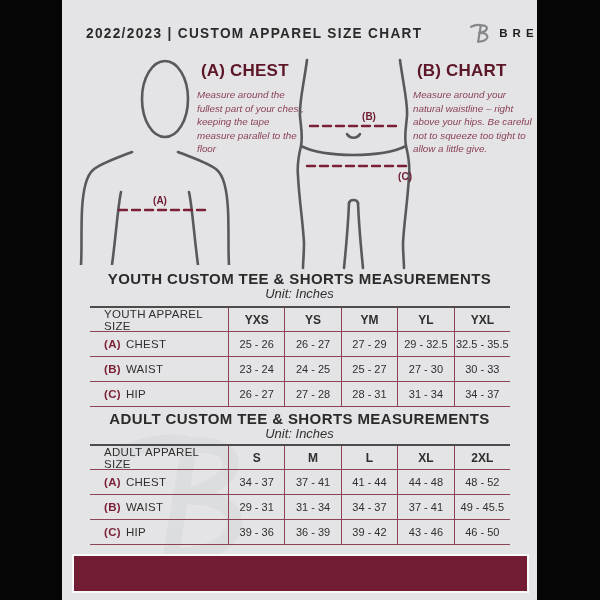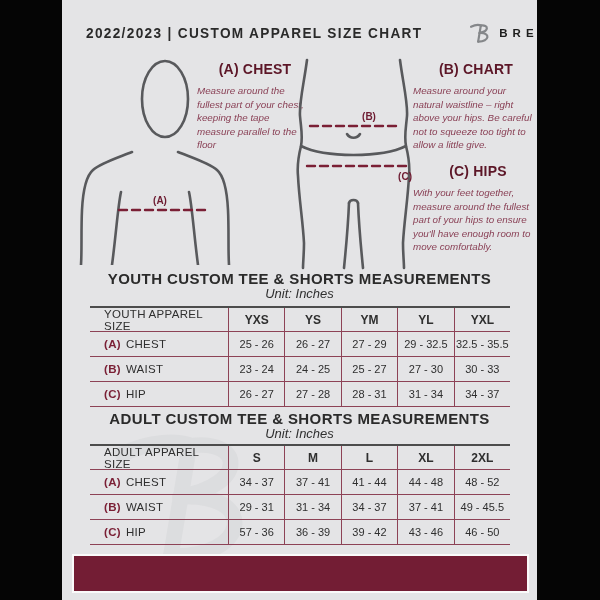--- a/index.html
+++ b/index.html
@@ -11,21 +11,21 @@
   
   .hdr{position:absolute;left:24px;right:6px;top:18px;height:30px;display:flex;
        align-items:center;justify-content:space-between;}
   .hdr-title{display:inline-block;transform:scaleX(0.88);transform-origin:left center;
        font-size:15.5px;font-weight:bold;letter-spacing:1.5px;color:#2a2a2a;white-space:nowrap;}
   .brand{display:flex;align-items:center;gap:6px;}
   .brand-name{font-size:11.5px;font-weight:bold;letter-spacing:5px;color:#1d1d1d;white-space:nowrap;}
 
   
   .instr{position:absolute;}
-  .instr h3{margin:0 0 7px 4px;font-size:14px;font-weight:bold;color:#5c1627;letter-spacing:.2px;text-align:center;}
+  .instr h3{margin:0 0 7px 4px;font-size:17px;font-weight:bold;color:#5c1627;letter-spacing:.2px;}
   .instr p{margin:0;font-size:9.8px;font-style:italic;line-height:1.38;color:#8a4156;}
 
   
   .fig{position:absolute;}
   .fig path,.fig ellipse{fill:none;stroke:#58595c;stroke-width:2.6;stroke-linecap:round;}
   .fig .dash{stroke:#7a1f35;stroke-width:2.4;stroke-dasharray:8 5;}
   .fig text{font-family:"Liberation Sans",sans-serif;font-size:10px;font-weight:bold;fill:#6d1b31;}
 
   
   .sec-title{position:absolute;left:0;width:100%;text-align:center;
@@ -108,24 +108,20 @@
       <path class="dash" d="M17 108 L119 108"></path>
       <text x="79" y="62" text-anchor="middle">(B)</text>
       <text x="122" y="122" text-anchor="end">(C)</text>
     </svg>
 
     <div class="instr" style="left:351px;top:61px;width:122px;">
       <h3>(B) CHART</h3>
       <p>Measure around your natural waistline – right above your hips. Be careful not to squeeze too tight to allow a little give.</p>
     </div>
 
-    <div class="instr" style="left:351px;top:163px;width:126px;">
-      <h3>(C) HIPS</h3>
-      <p>With your feet together, measure around the fullest part of your hips to ensure you'll have enough room to move comfortably.</p>
-    </div>
 
     <div class="sec-title" style="top:270px;">YOUTH CUSTOM TEE &amp; SHORTS MEASUREMENTS</div>
     <div class="sec-unit" style="top:286px;">Unit: Inches</div>
 
     <div class="tbl" style="top:306px;">
       <div class="tr head">
         <div class="td">YOUTH APPAREL SIZE</div>
         <div class="td">YXS</div>
         <div class="td">YS</div>
         <div class="td">YM</div>
@@ -199,21 +195,21 @@
         <div class="td">31 - 34</div>
         <div class="td">34 - 37</div>
         <div class="td">37 - 41</div>
         <div class="td">49 - 45.5</div>
       </div>
       <div class="tr">
         <div class="td">
             <span class="key">(C)</span>
             <span>HIP</span>
           </div>
-        <div class="td">57 - 36</div>
+        <div class="td">39 - 36</div>
         <div class="td">36 - 39</div>
         <div class="td">39 - 42</div>
         <div class="td">43 - 46</div>
         <div class="td">46 - 50</div>
       </div>
     </div>
 
     <div class="footer-bar"></div>
 
   </div>

